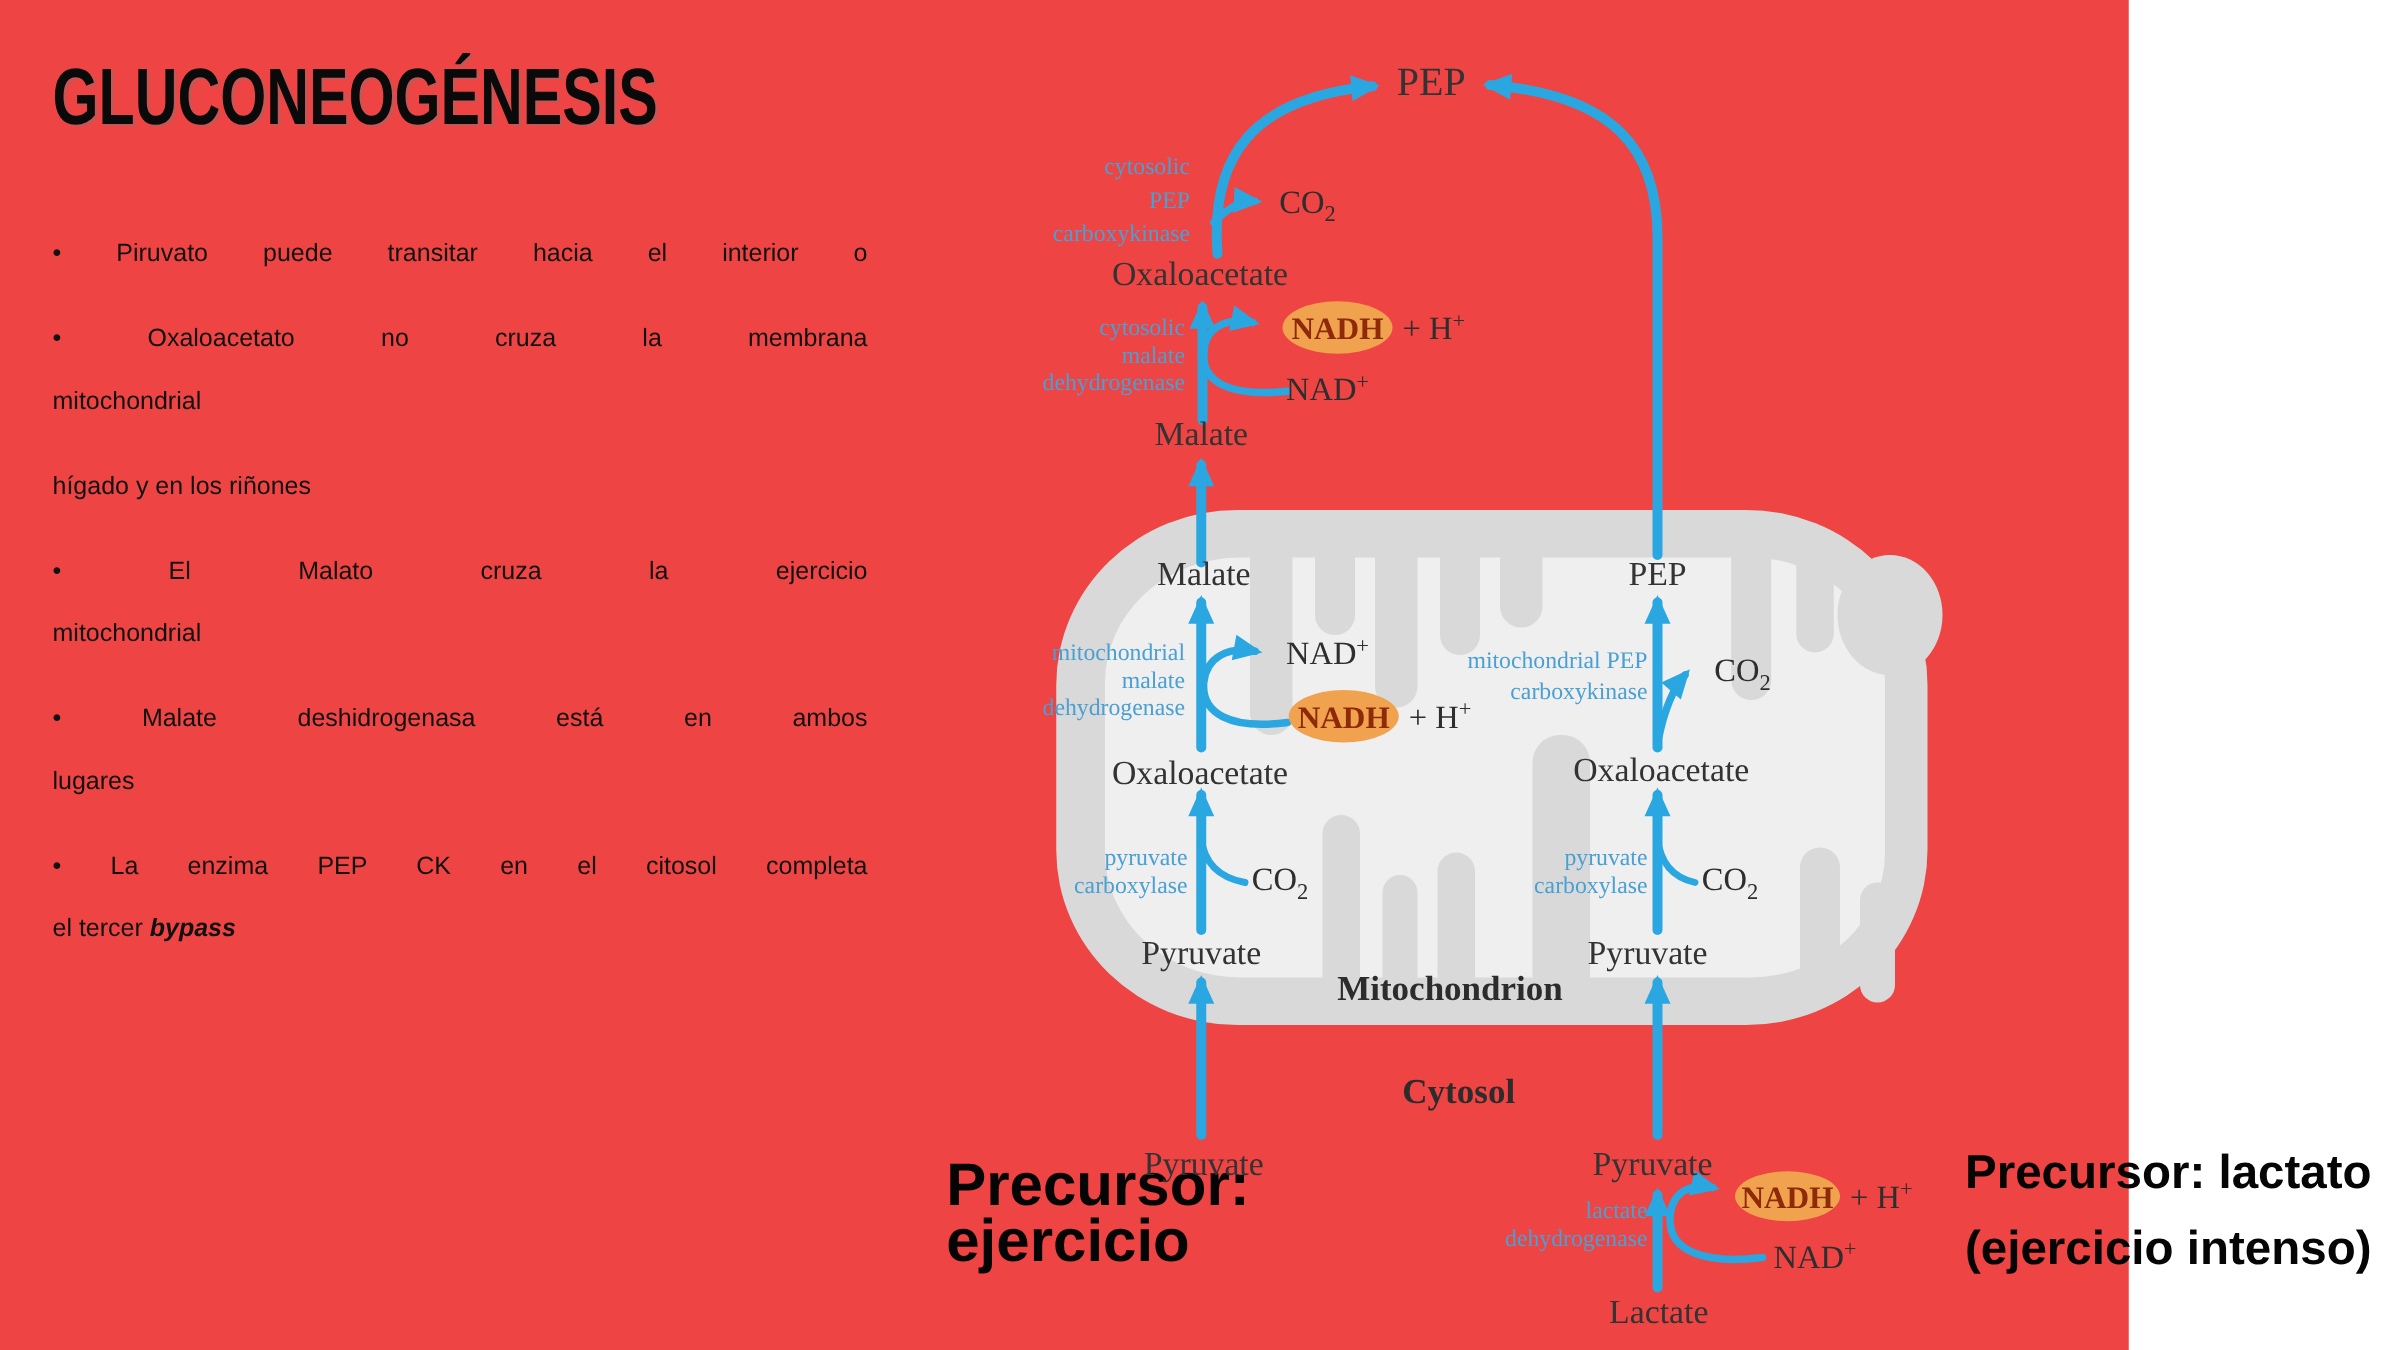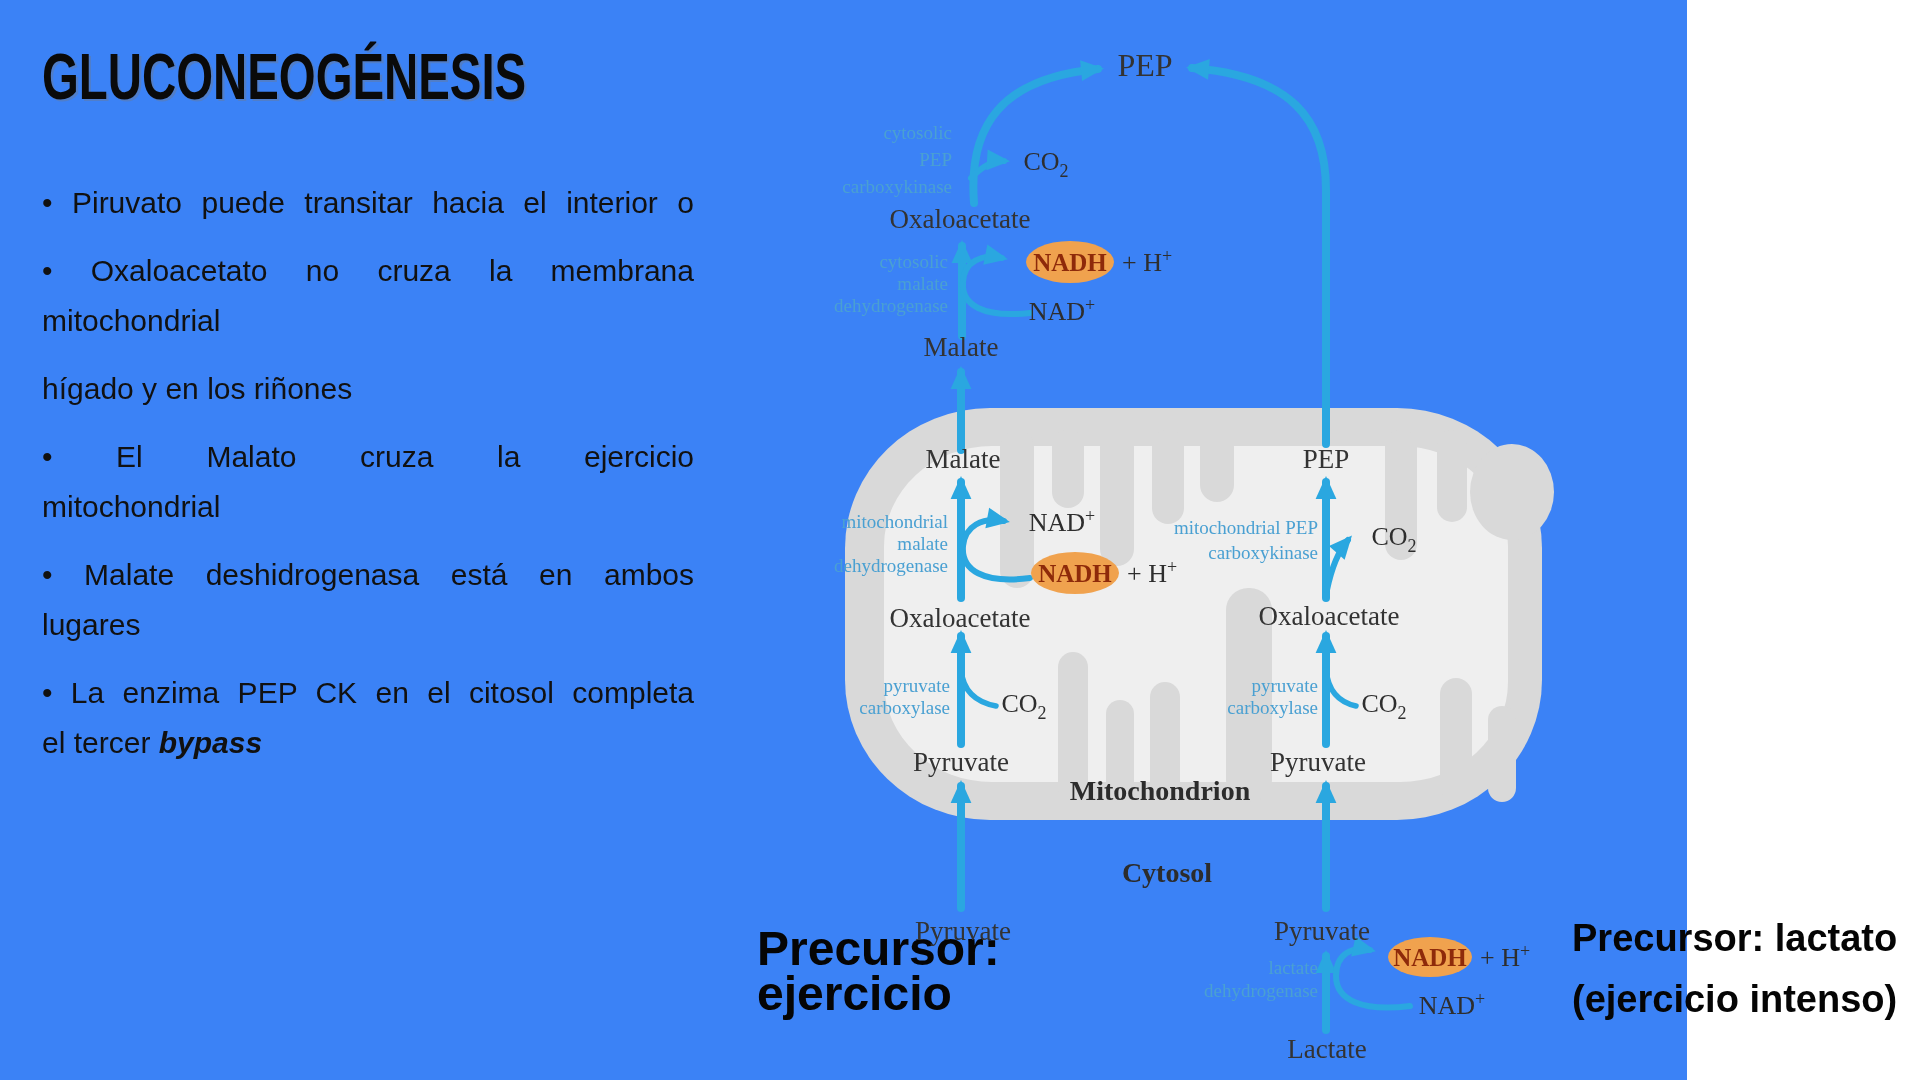--- a/index.html
+++ b/index.html
@@ -1,25 +1,25 @@
 <!DOCTYPE html>
 <html><head>
 <meta charset="utf-8">
 <style>
   html,body{margin:0;padding:0;width:1920px;height:1080px;background:#ffffff;overflow:hidden;
             font-family:"Liberation Sans",sans-serif;}
-  .slide{position:relative;width:1687px;height:1080px;background:#3b82f6;}
+  .slide{position:relative;width:1687px;height:1080px;background:#ef4444;padding-left:16px;}
 
   
   .title{position:absolute;left:42px;top:40px;white-space:nowrap;}
   .title span{display:inline-block;transform:scaleX(0.74);transform-origin:0 0;
               font-size:64px;font-weight:700;color:#0a0a0a;letter-spacing:0px;
               text-shadow:3px 2px 0 rgba(120,120,120,0.35);}
   .bullets{position:absolute;left:42px;top:178px;width:652px;color:#111;}
-  .bullet{margin:0 0 18px 0;font-size:30px;line-height:50px;}
+  .bullet{margin:0 0 18px 0;font-size:20px;line-height:50px;}
   .bl{width:652px;}
   .bl.j{text-align:justify;text-align-last:justify;}
   .bl i{font-style:italic;font-weight:bold;}
 
   
   .precursor{position:absolute;font-weight:700;color:#050505;}
   .prec-left{left:733px;top:926px;font-size:48px;line-height:45px;margin-left:24px;}
   .prec-right{left:1572px;top:908px;font-size:38px;line-height:61px;white-space:nowrap;}
 
   

